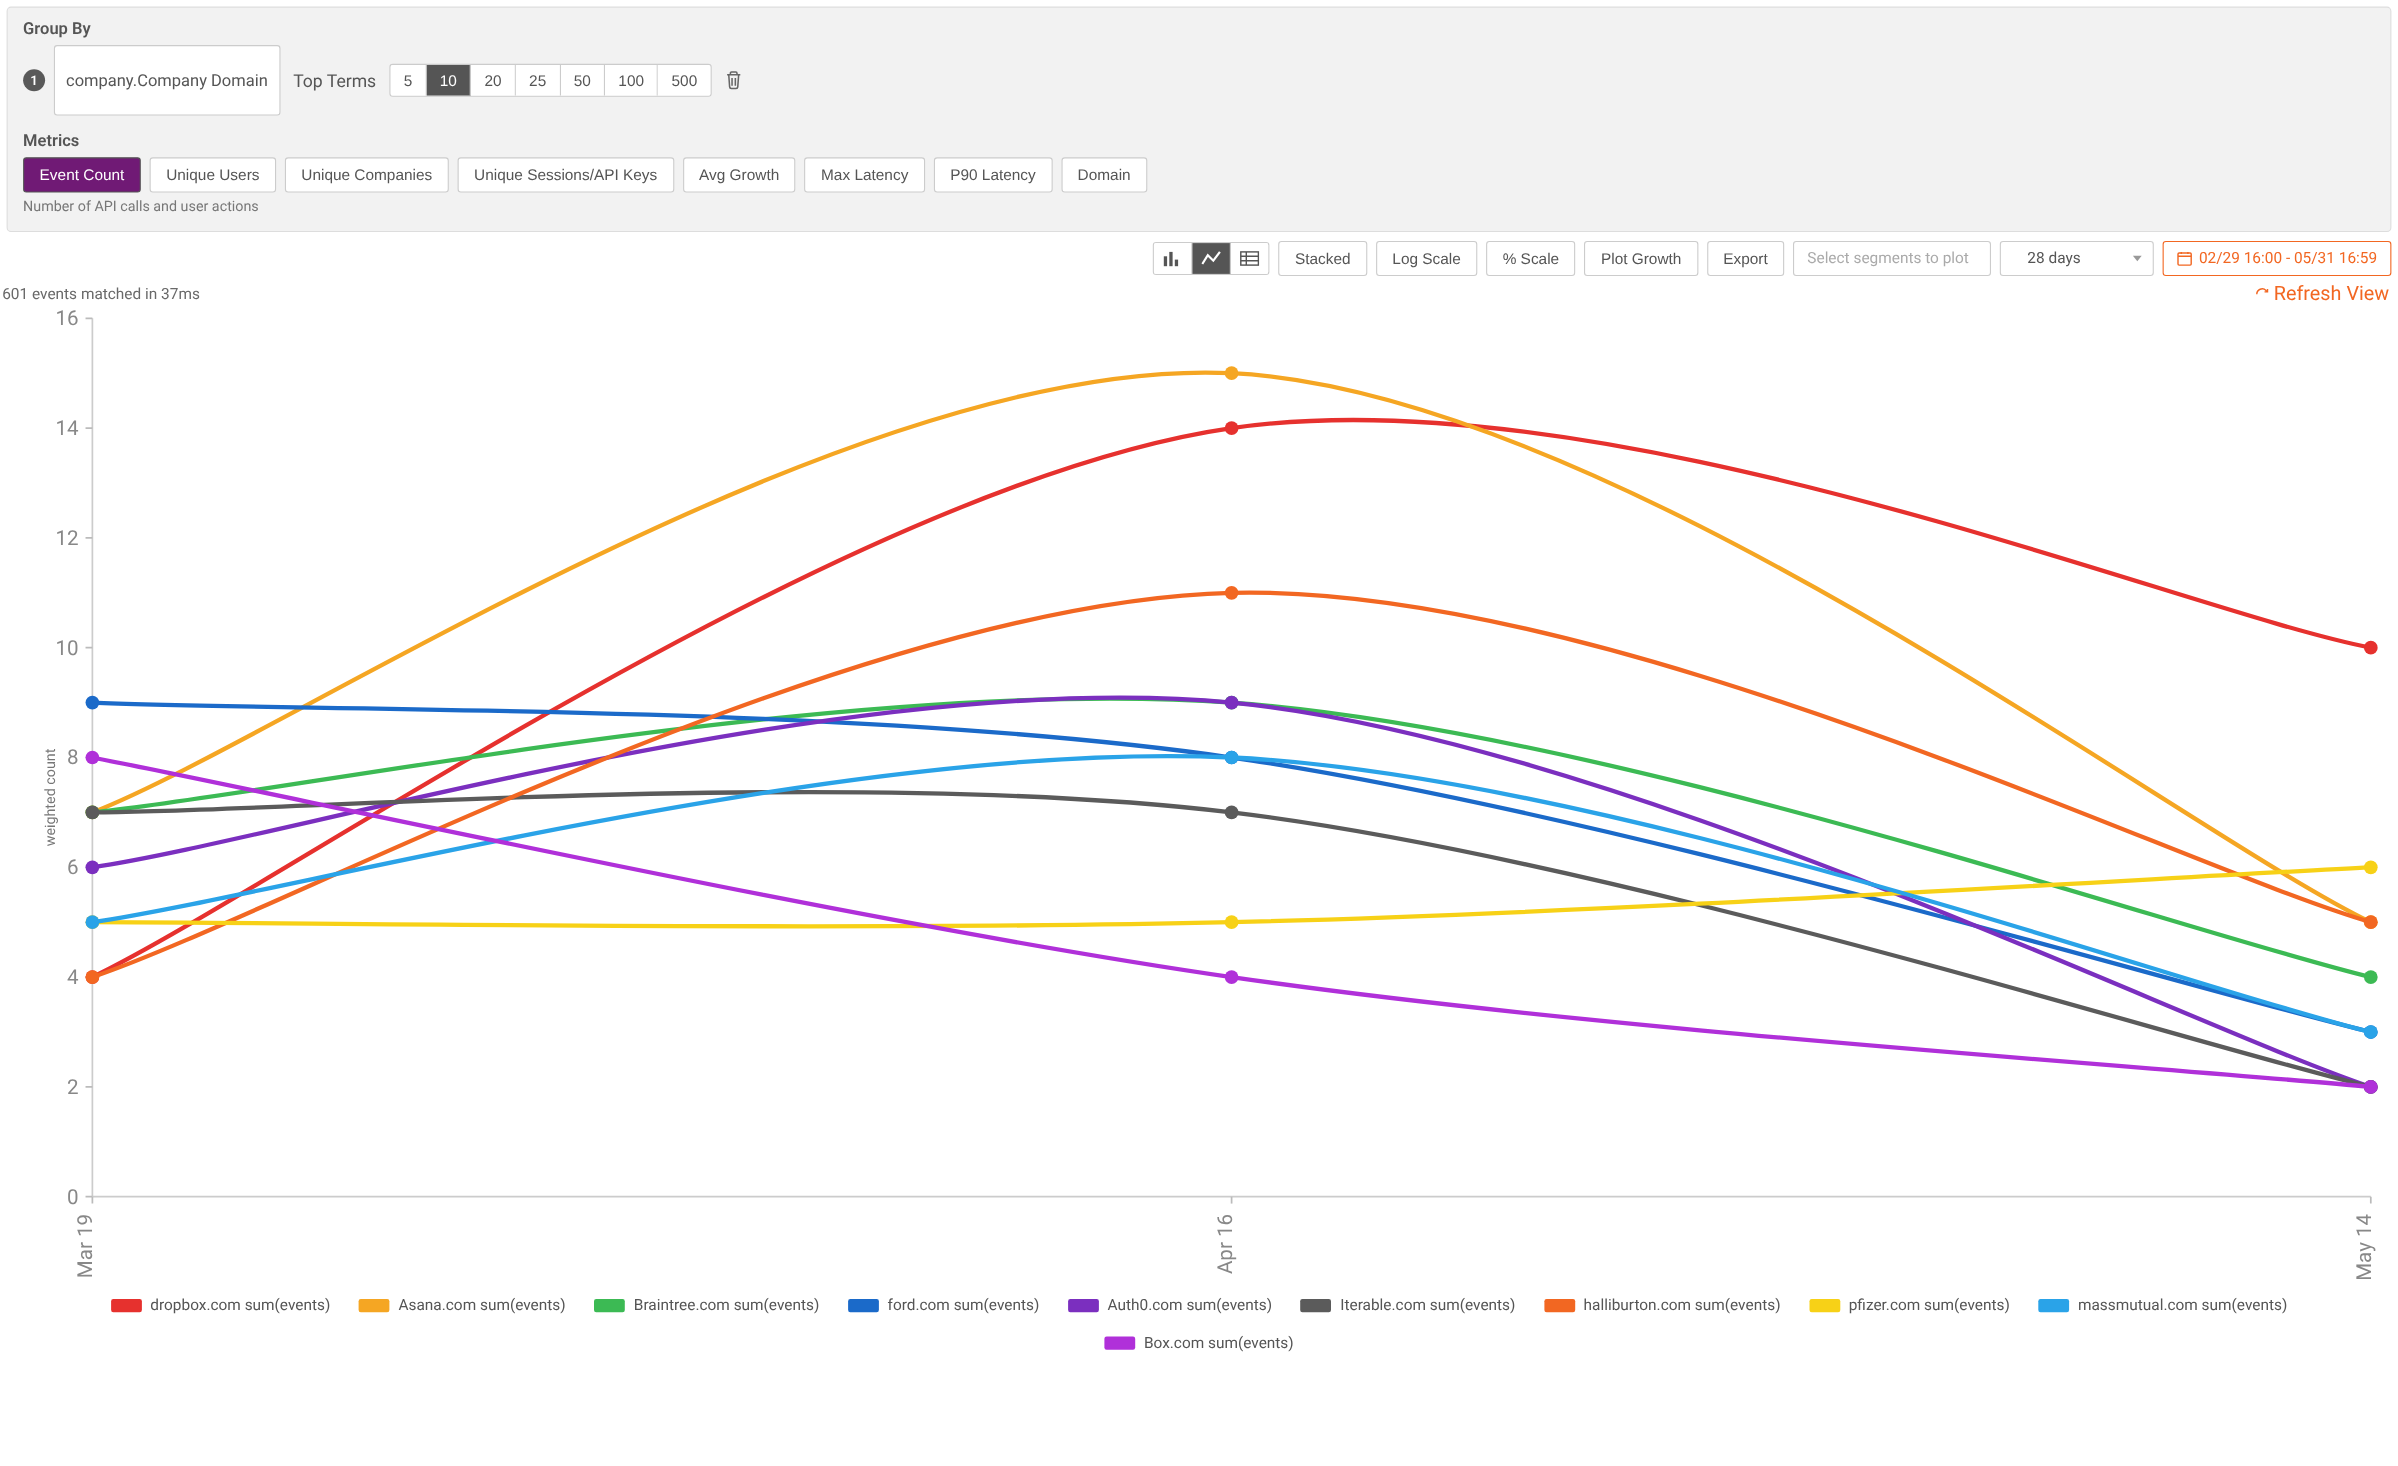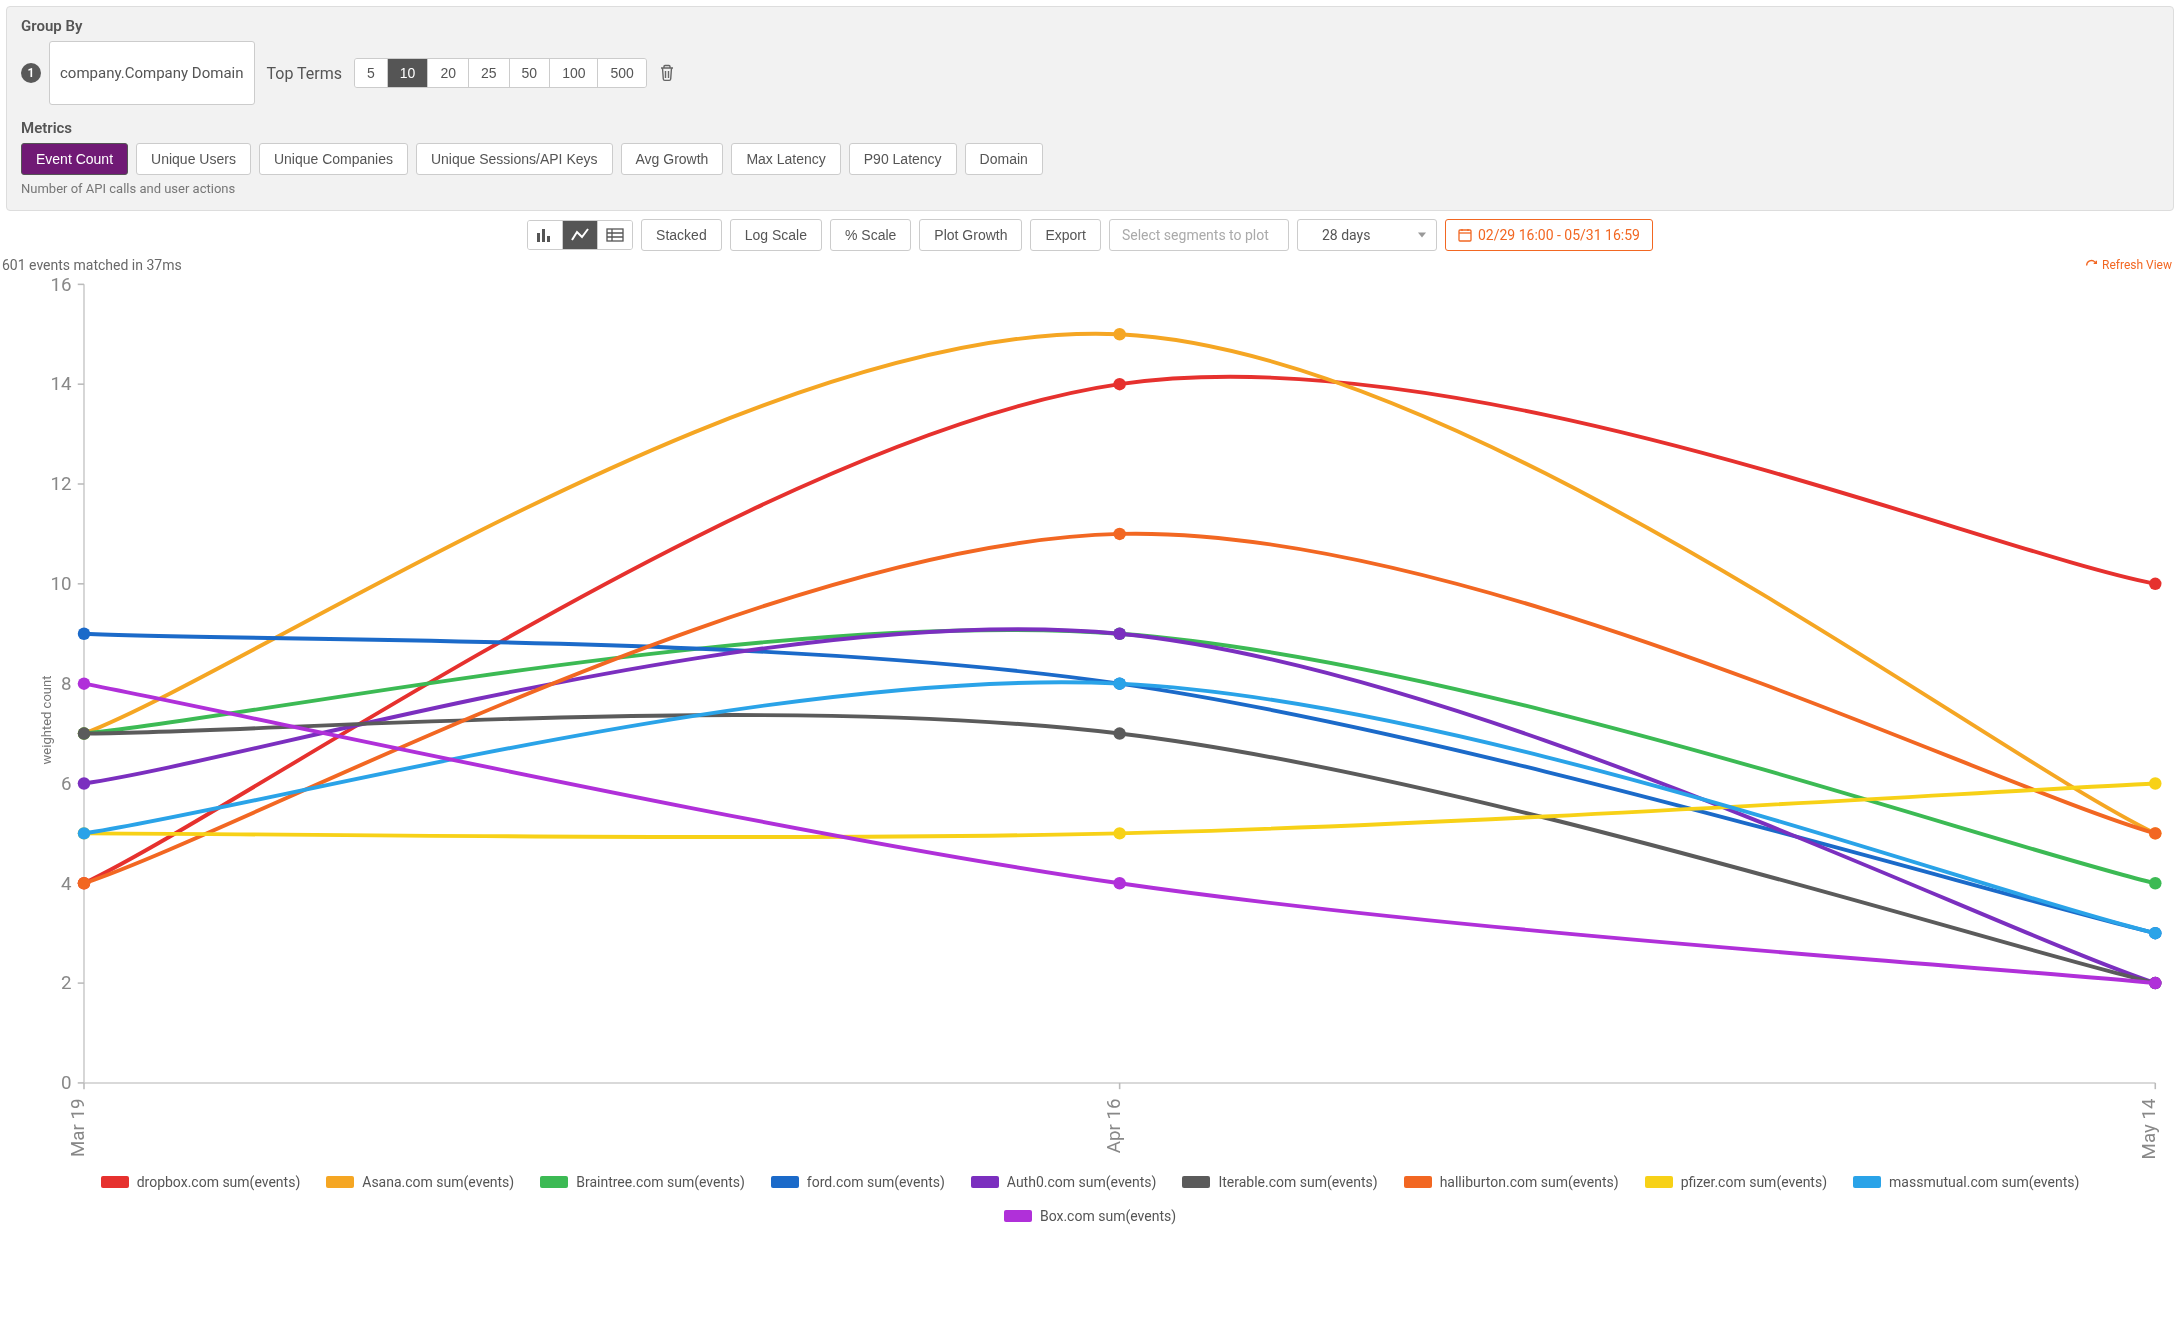--- a/index.html
+++ b/index.html
@@ -48,21 +48,21 @@
     color: #666; display: inline-flex; align-items: center;
   }
   .metrics-row { margin-top: 14px; }
   .btn-outline {
     background: #fff; border: 1px solid #ccc; border-radius: 3px;
     padding: 7px 14px; font-size: 14px; color: #555; cursor: pointer;
   }
   .btn-outline.active { background: #701a75; color: #fff; border-color: #555; }
   .helper-text { color: #777; font-size: 13px; margin-top: 6px; }
   .toolbar {
-    display: flex; align-items: center; justify-content: center;
+    display: flex; align-items: center; justify-content: flex-end;
     padding: 8px 6px 4px 6px; gap: 8px;
   }
   .toolbar-left, .toolbar-right { display: flex; align-items: center; gap: 8px; }
   .viewmode-group {
     display: inline-flex; border: 1px solid #ccc; border-radius: 3px; overflow: hidden;
   }
   .viewmode-btn {
     background: #fff; border: none; border-right: 1px solid #ccc;
     padding: 6px 8px; cursor: pointer; color: #555;
     display:flex; align-items:center; justify-content:center;
@@ -81,21 +81,21 @@
   }
   .date-range-btn {
     border: 1px solid #f26722; color: #f26722; background: #fff;
     border-radius: 3px; padding: 7px 12px; font-size: 14px;
     display: inline-flex; align-items: center; gap: 6px; cursor: pointer;
   }
   .status-row {
     display: flex; justify-content: space-between; align-items: center;
     padding: 2px 8px 2px 2px; font-size: 14px; color: #696969;
   }
-  .refresh-link { color: #f26722; cursor: pointer; display: inline-flex; align-items: center; gap: 4px; font-size: 12px; }
+  .refresh-link { color: #f26722; cursor: pointer; display: inline-flex; align-items: center; gap: 4px; font-size: 18px; }
   .chart-wrap { position: relative; padding: 0 6px; }
   svg { display: block; }
   .legend {
     display: flex; flex-wrap: wrap; gap: 18px 26px;
     padding: 10px 18px 12px 18px; font-size: 14px; color: #555;
     justify-content: center;
   }
   .legend-item { display: inline-flex; align-items: center; gap: 8px; }
   .legend-swatch { width: 28px; height: 12px; border-radius: 2px; }
   .ylabel {

